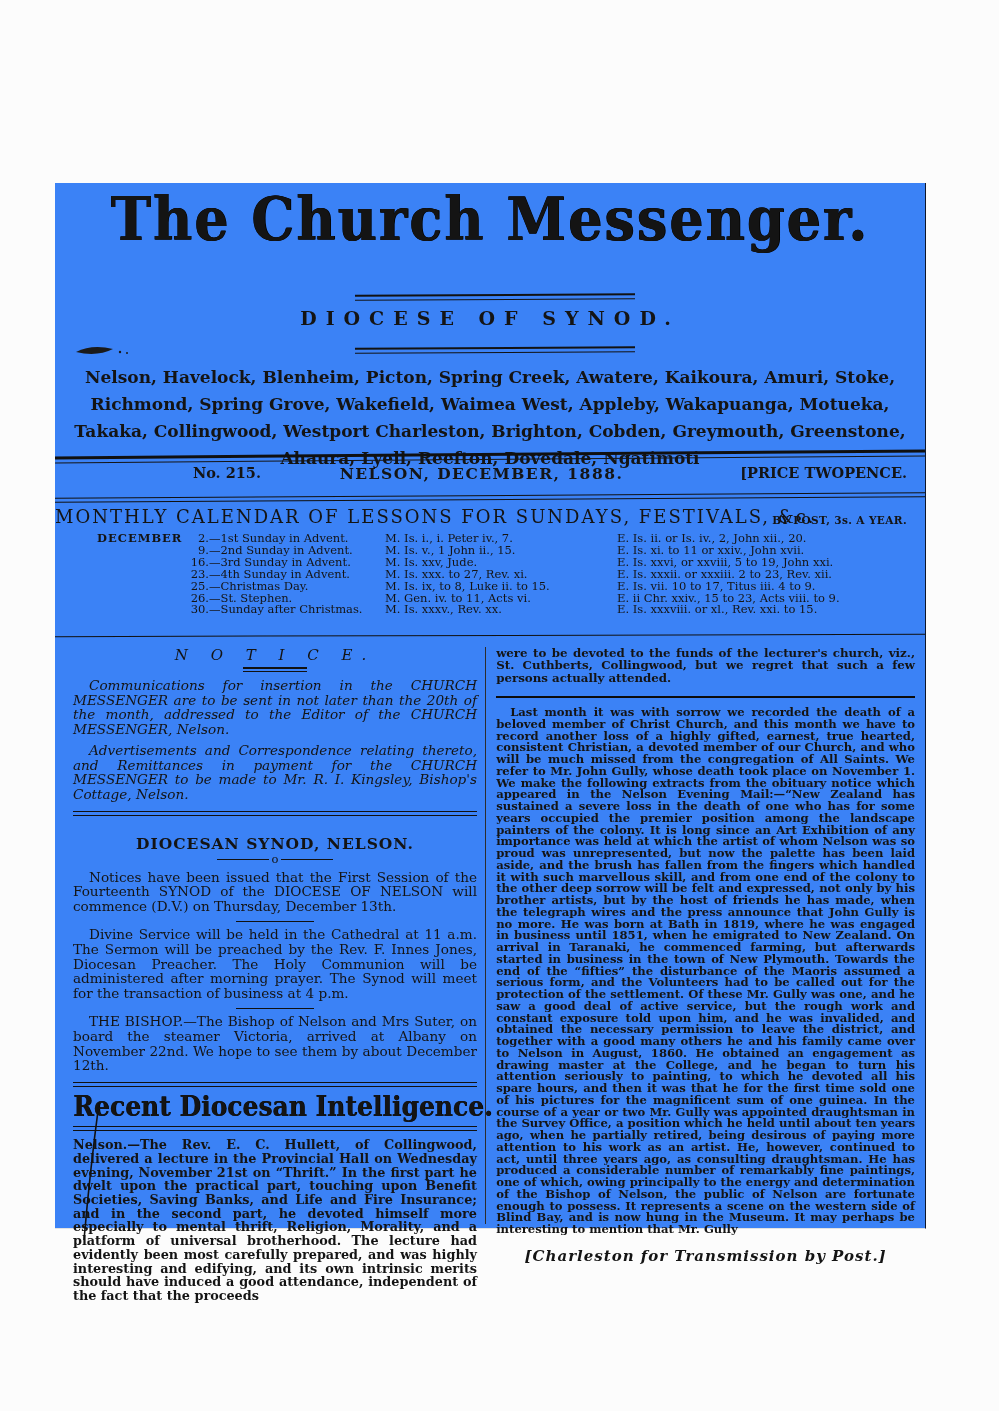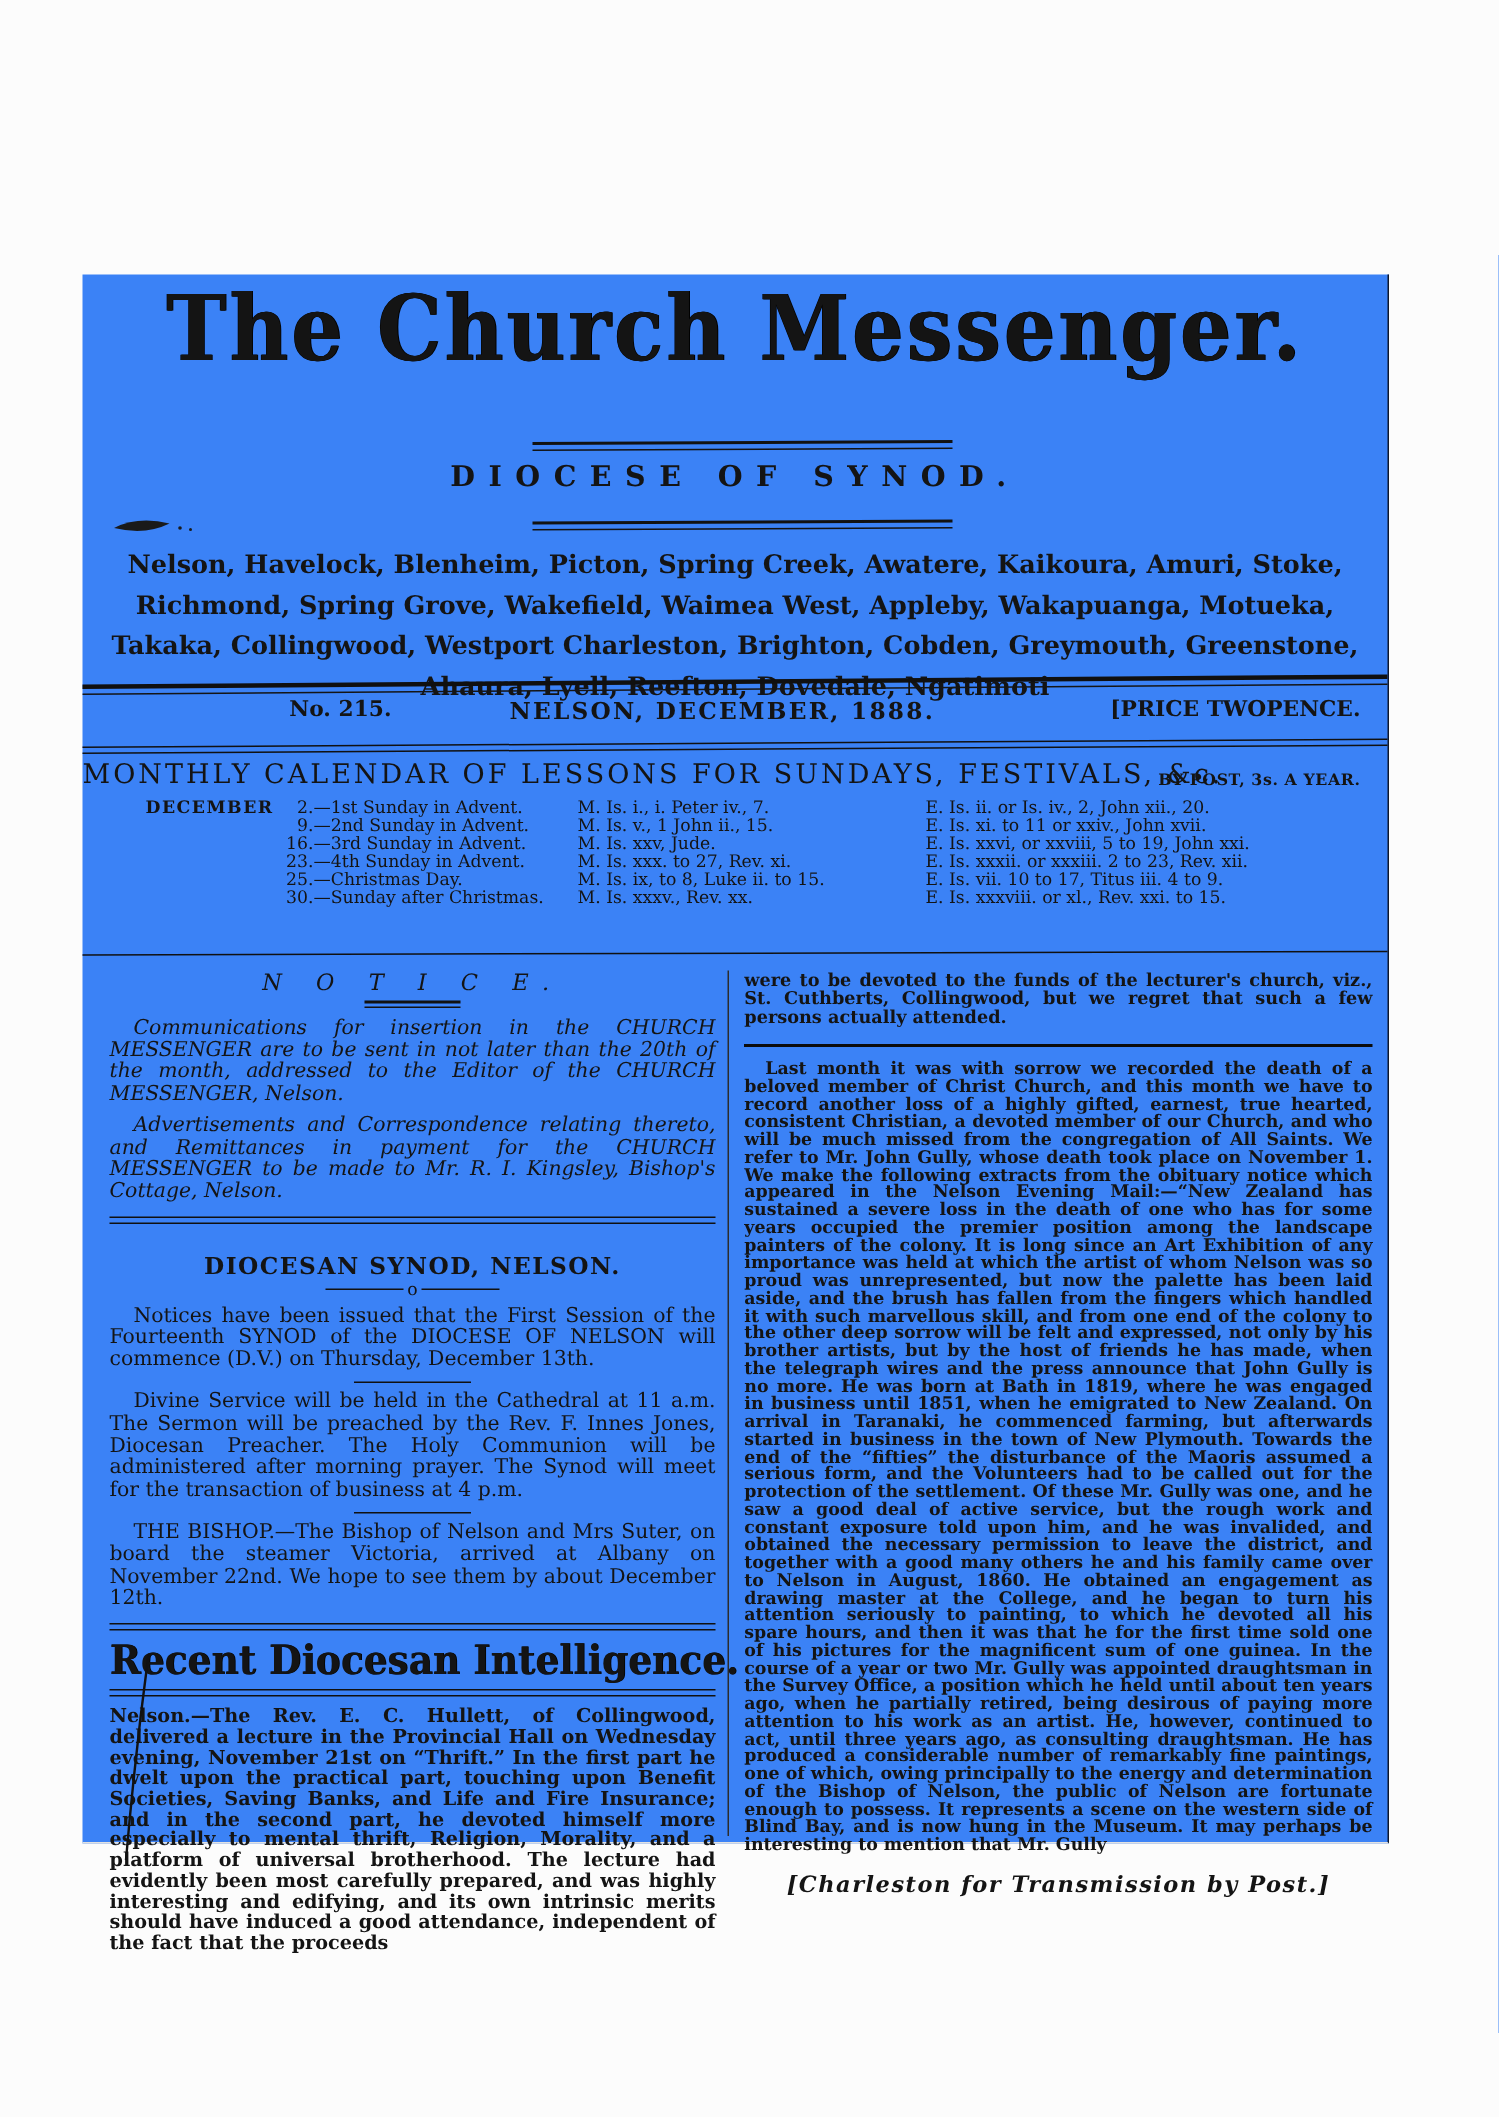--- a/index.html
+++ b/index.html
@@ -161,20 +161,27 @@
     </div>
     <div class="cal-row">
       <span class="c-month"></span>
       <span class="c-day">25.</span>
       <span class="c-name">—Christmas Day.</span>
       <span class="c-m">M. Is. ix, to 8, Luke ii. to 15.</span>
       <span class="c-e">E. Is. vii. 10 to 17, Titus iii. 4 to 9.</span>
     </div>
     <div class="cal-row">
       <span class="c-month"></span>
+      <span class="c-day">26.</span>
+      <span class="c-name">—St. Stephen.</span>
+      <span class="c-m">M. Gen. iv. to 11, Acts vi.</span>
+      <span class="c-e">E. ii Chr. xxiv., 15 to 23, Acts viii. to 9.</span>
+    </div>
+    <div class="cal-row">
+      <span class="c-month"></span>
       <span class="c-day">30.</span>
       <span class="c-name">—Sunday after Christmas.</span>
       <span class="c-m">M. Is. xxxv., Rev. xx.</span>
       <span class="c-e">E. Is. xxxviii. or xl., Rev. xxi. to 15.</span>
     </div>
   </div>
 
   <div class="rule-e"></div>
 
   <div class="columns">

